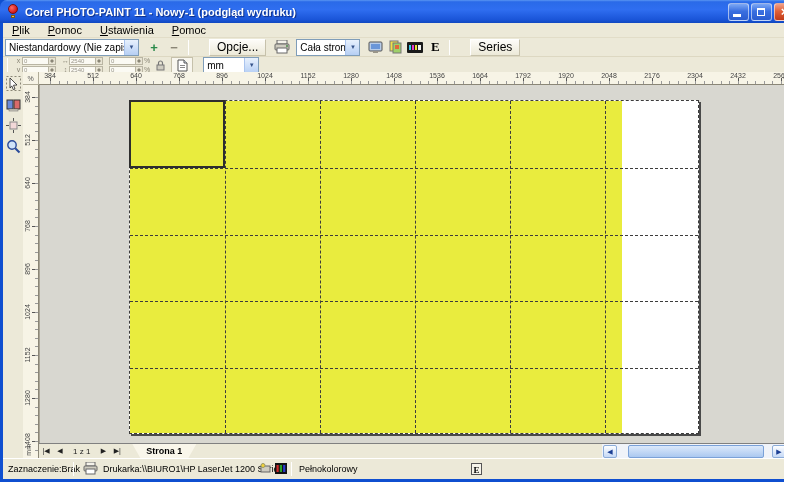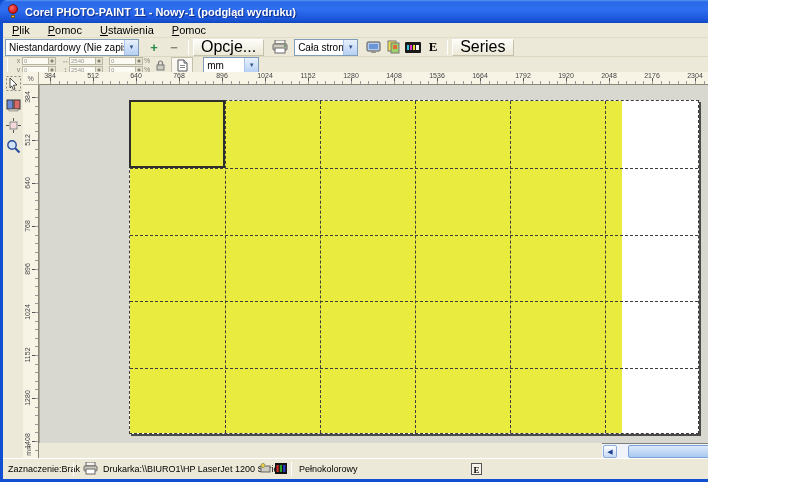--- a/index.html
+++ b/index.html
@@ -1,18 +1,18 @@
 <!DOCTYPE html>
 <html><head>
 <meta charset="utf-8">
 <style>
   * { margin:0; padding:0; box-sizing:border-box; }
   body { background:#fff; font-family:"Liberation Sans", sans-serif; }
 
-  .window { position:relative; width:708px; height:482px; background:#0f4fd0; overflow:hidden; }
+  .window { position:relative; width:784px; height:482px; background:#0f4fd0; overflow:hidden; }
 
   
   .titlebar { position:absolute; left:0; top:0; width:800px; height:23px;
     border-radius:7px 7px 0 0;
     background:linear-gradient(180deg,#5a96f2 0%,#2a6ae8 8%,#2f6ef0 42%,#1a55d8 85%,#1048c0 100%);
     display:flex; align-items:center; padding:0 4px; }
   .app-icon { width:15px; height:15px; margin:0 4px 0 2px; position:relative; flex:none; }
   .app-icon .balloon { position:absolute; left:2px; top:0; width:10px; height:10px; border-radius:50%;
     background:radial-gradient(circle at 35% 35%, #ff6a6a, #d01818 70%); border:1px solid #7a0e0e; }
   .app-icon .basket { position:absolute; left:5px; top:11px; width:4px; height:3px; background:#e8c060; border:1px solid #7a5a10; }
@@ -41,22 +41,22 @@
   .tb2 { top:57px; height:17px; border-bottom:1px solid #cfcab4; }
   .tb-sep { width:1px; height:15px; background:#aca899; border-right:1px solid #fff; margin:0 4px; flex:none; }
 
   .combo { height:17px; border:1px solid #7f9db9; background:#fff; display:flex; align-items:center; flex:none; }
   .combo .combo-value { font-size:10px; padding:0 3px; flex:1; white-space:nowrap; overflow:hidden; color:#000; }
   .combo .combo-arrow { width:14px; height:100%; flex:none; border-left:1px solid #aac4ee;
     background:linear-gradient(180deg,#e8f1fd 0%,#cfe0f9 50%,#b6cff4 100%);
     color:#35538a; font-size:6px; line-height:15px; text-align:center; cursor:pointer; }
 
   .flat-btn { height:17px; border:1px solid #c6c1ab; border-top-color:#fff; border-left-color:#fff;
-    background:linear-gradient(180deg,#fdfcf8,#ece9d8); font-size:16px; padding:0 7px;
-    display:flex; align-items:center; cursor:pointer; flex:none; color:#000; }
+    background:linear-gradient(180deg,#fdfcf8,#ece9d8); font-size:12px; padding:0 7px;
+    display:flex; align-items:center; cursor:pointer; flex:none; color:#000;margin-left:16px; }
   .icon-btn { width:20px; height:18px; display:flex; align-items:center; justify-content:center; cursor:pointer; flex:none; }
   .plus-glyph { color:#2a8a4a; font-size:13px; font-weight:bold; }
   .minus-glyph { color:#8a8676; font-size:13px; font-weight:bold; }
   .mirror-e { font-family:"Liberation Serif", serif; font-size:13px; font-weight:bold; color:#000; }
 
   
   .field-group { display:flex; flex-direction:column; gap:1px; margin:0 3px; flex:none; }
   .field-row { display:flex; align-items:center; height:8px; }
   .field-lab { font-size:7px; color:#8a8676; width:7px; text-align:center; }
   .mini-field { width:27px; height:8px; border:1px solid #b9b5a3; background:#fbfaf3;
@@ -371,20 +371,28 @@
           <div class="gline v" style="left: 285px;"></div>
           <div class="gline v" style="left: 380px;"></div>
           <div class="gline v" style="left: 475px;"></div>
           <div class="gline h" style="top: 67px;"></div>
           <div class="gline h" style="top: 134px;"></div>
           <div class="gline h" style="top: 200px;"></div>
           <div class="gline h" style="top: 267px;"></div>
         </div>
     </div>
 
+    <div class="tabrow">
+      <span class="nav-btn">|◀</span>
+      <span class="nav-btn">◀</span>
+      <span class="nav-count">1 z 1</span>
+      <span class="nav-btn">▶</span>
+      <span class="nav-btn">▶|</span>
+      <span class="page-tab">Strona 1</span>
+    </div>
 
     <div class="h-scroll">
       <span class="sb-btn sb-left">◀</span>
       <span class="h-thumb"></span>
       <span class="sb-btn sb-right">▶</span>
     </div>
 
     <div class="v-scroll">
       <span class="sb-btn sb-up">▲</span>
       <span class="v-thumb"></span>

